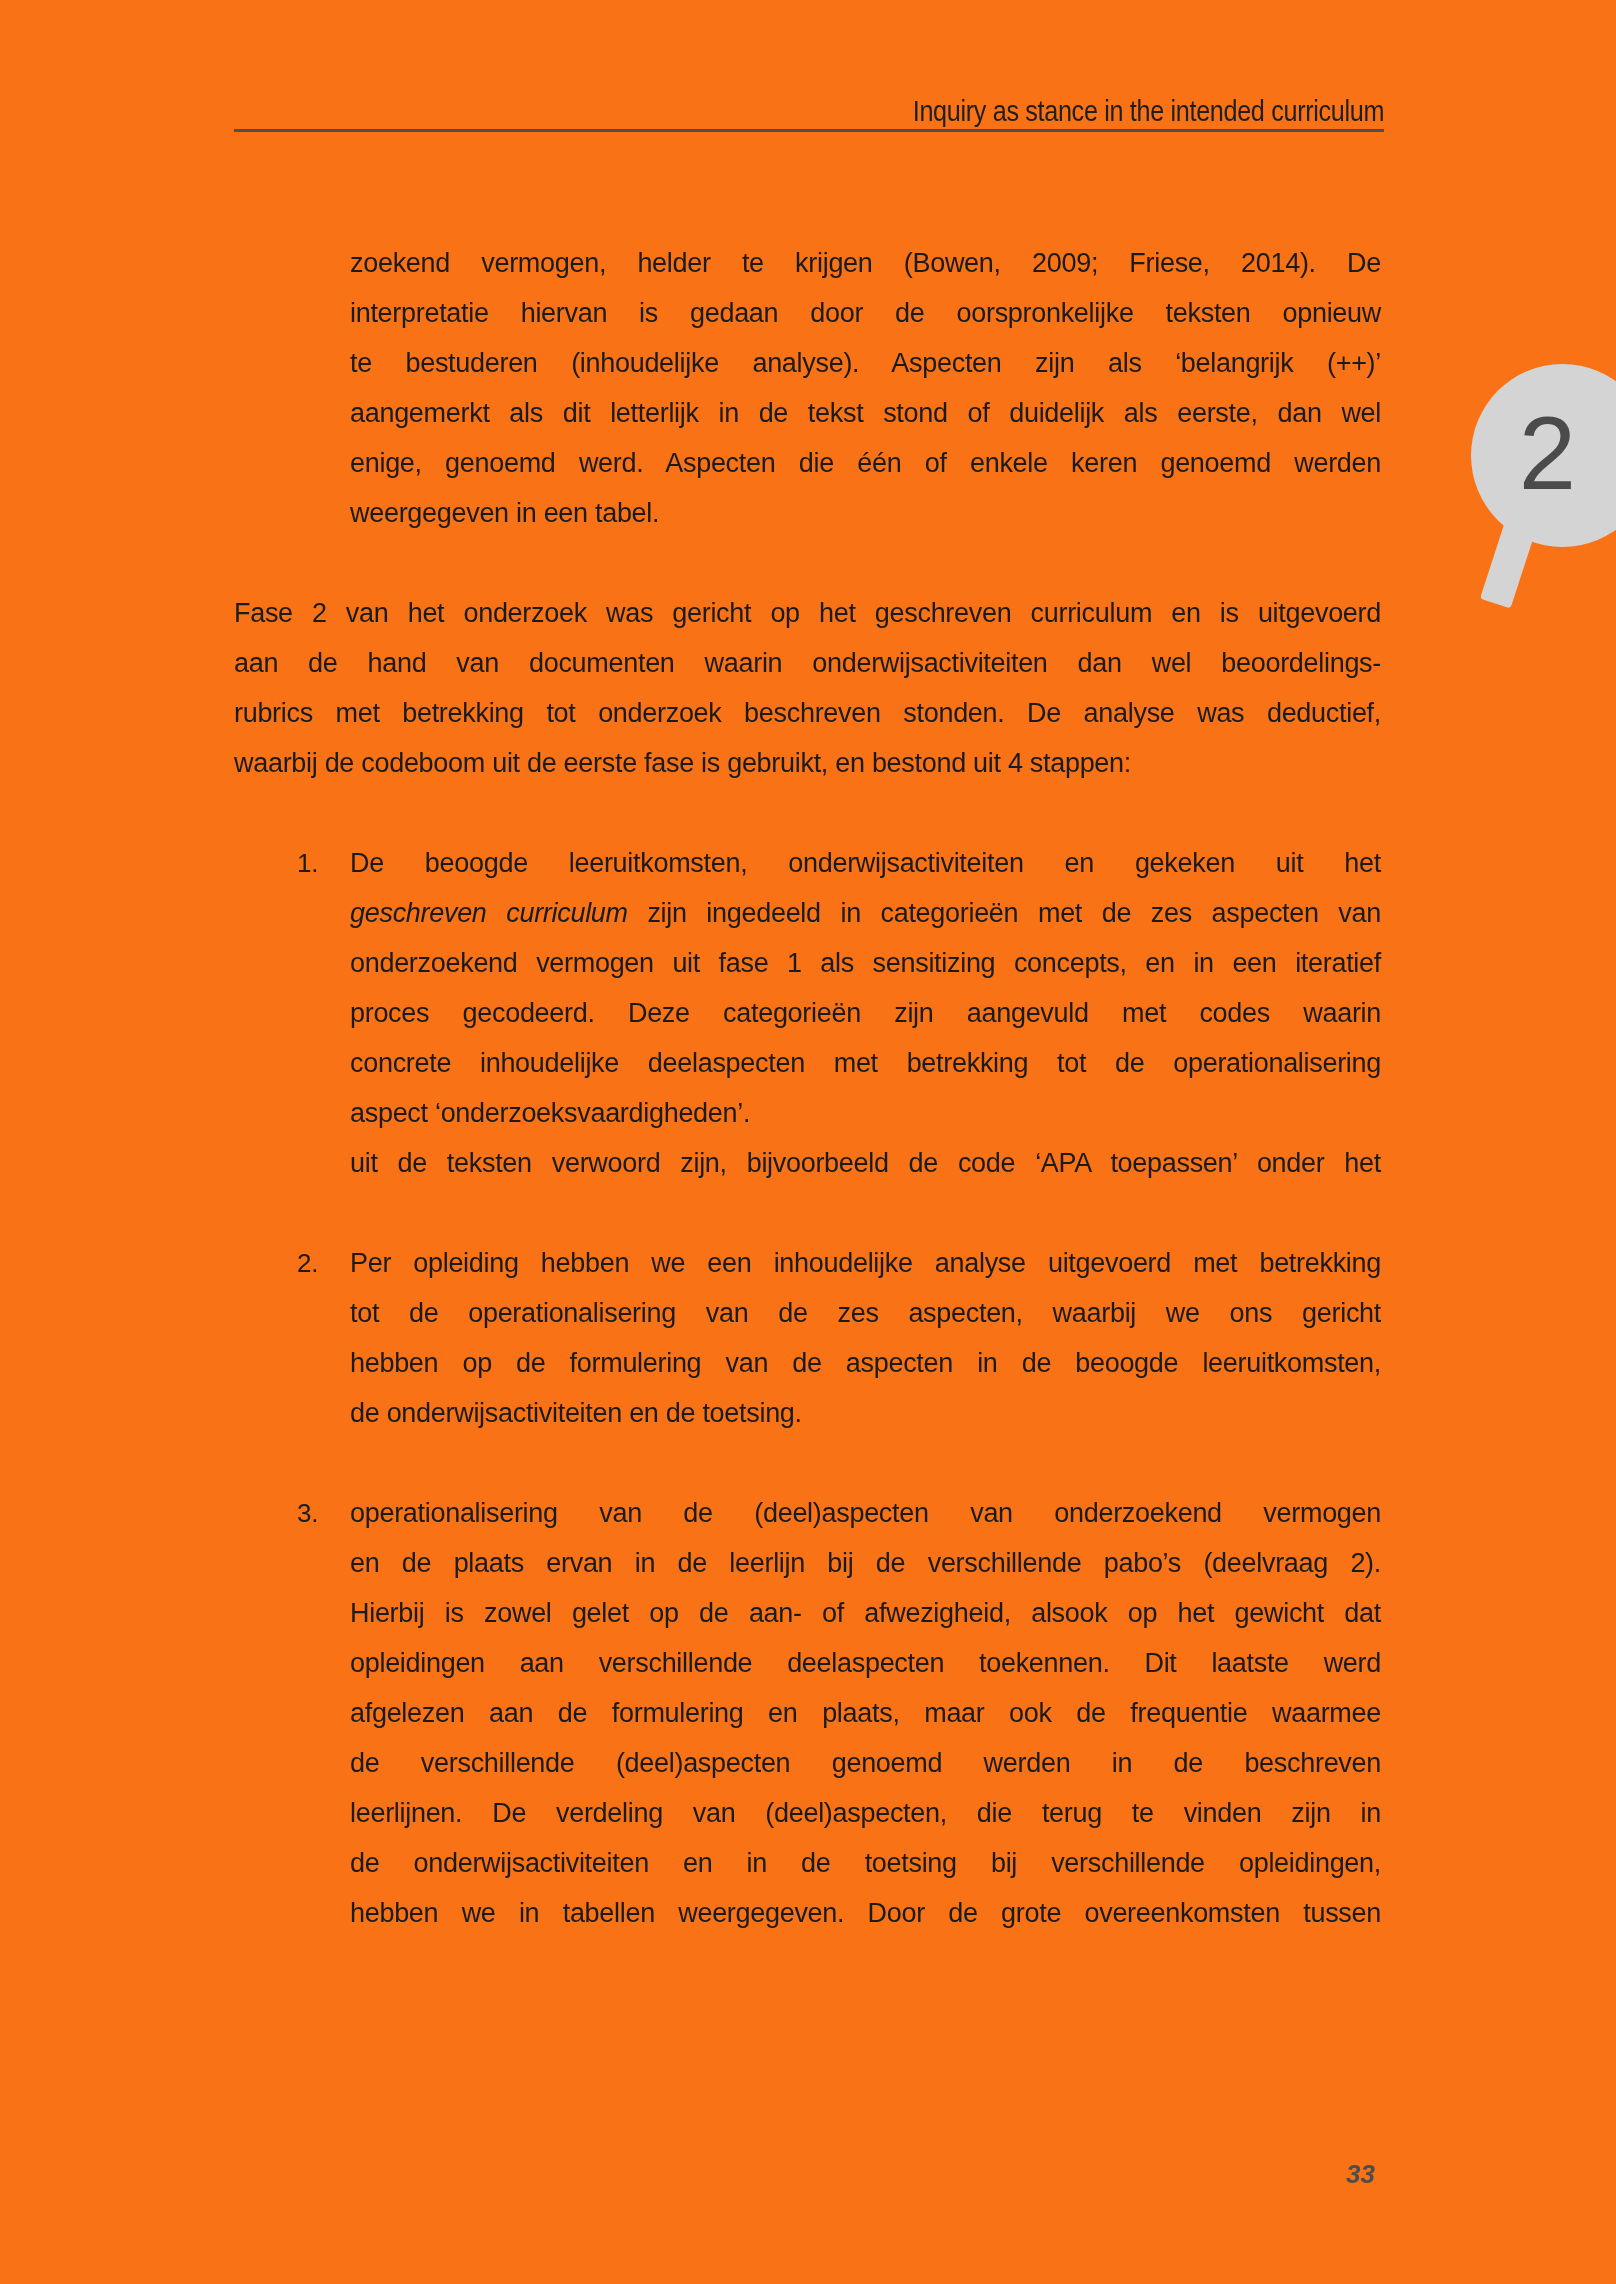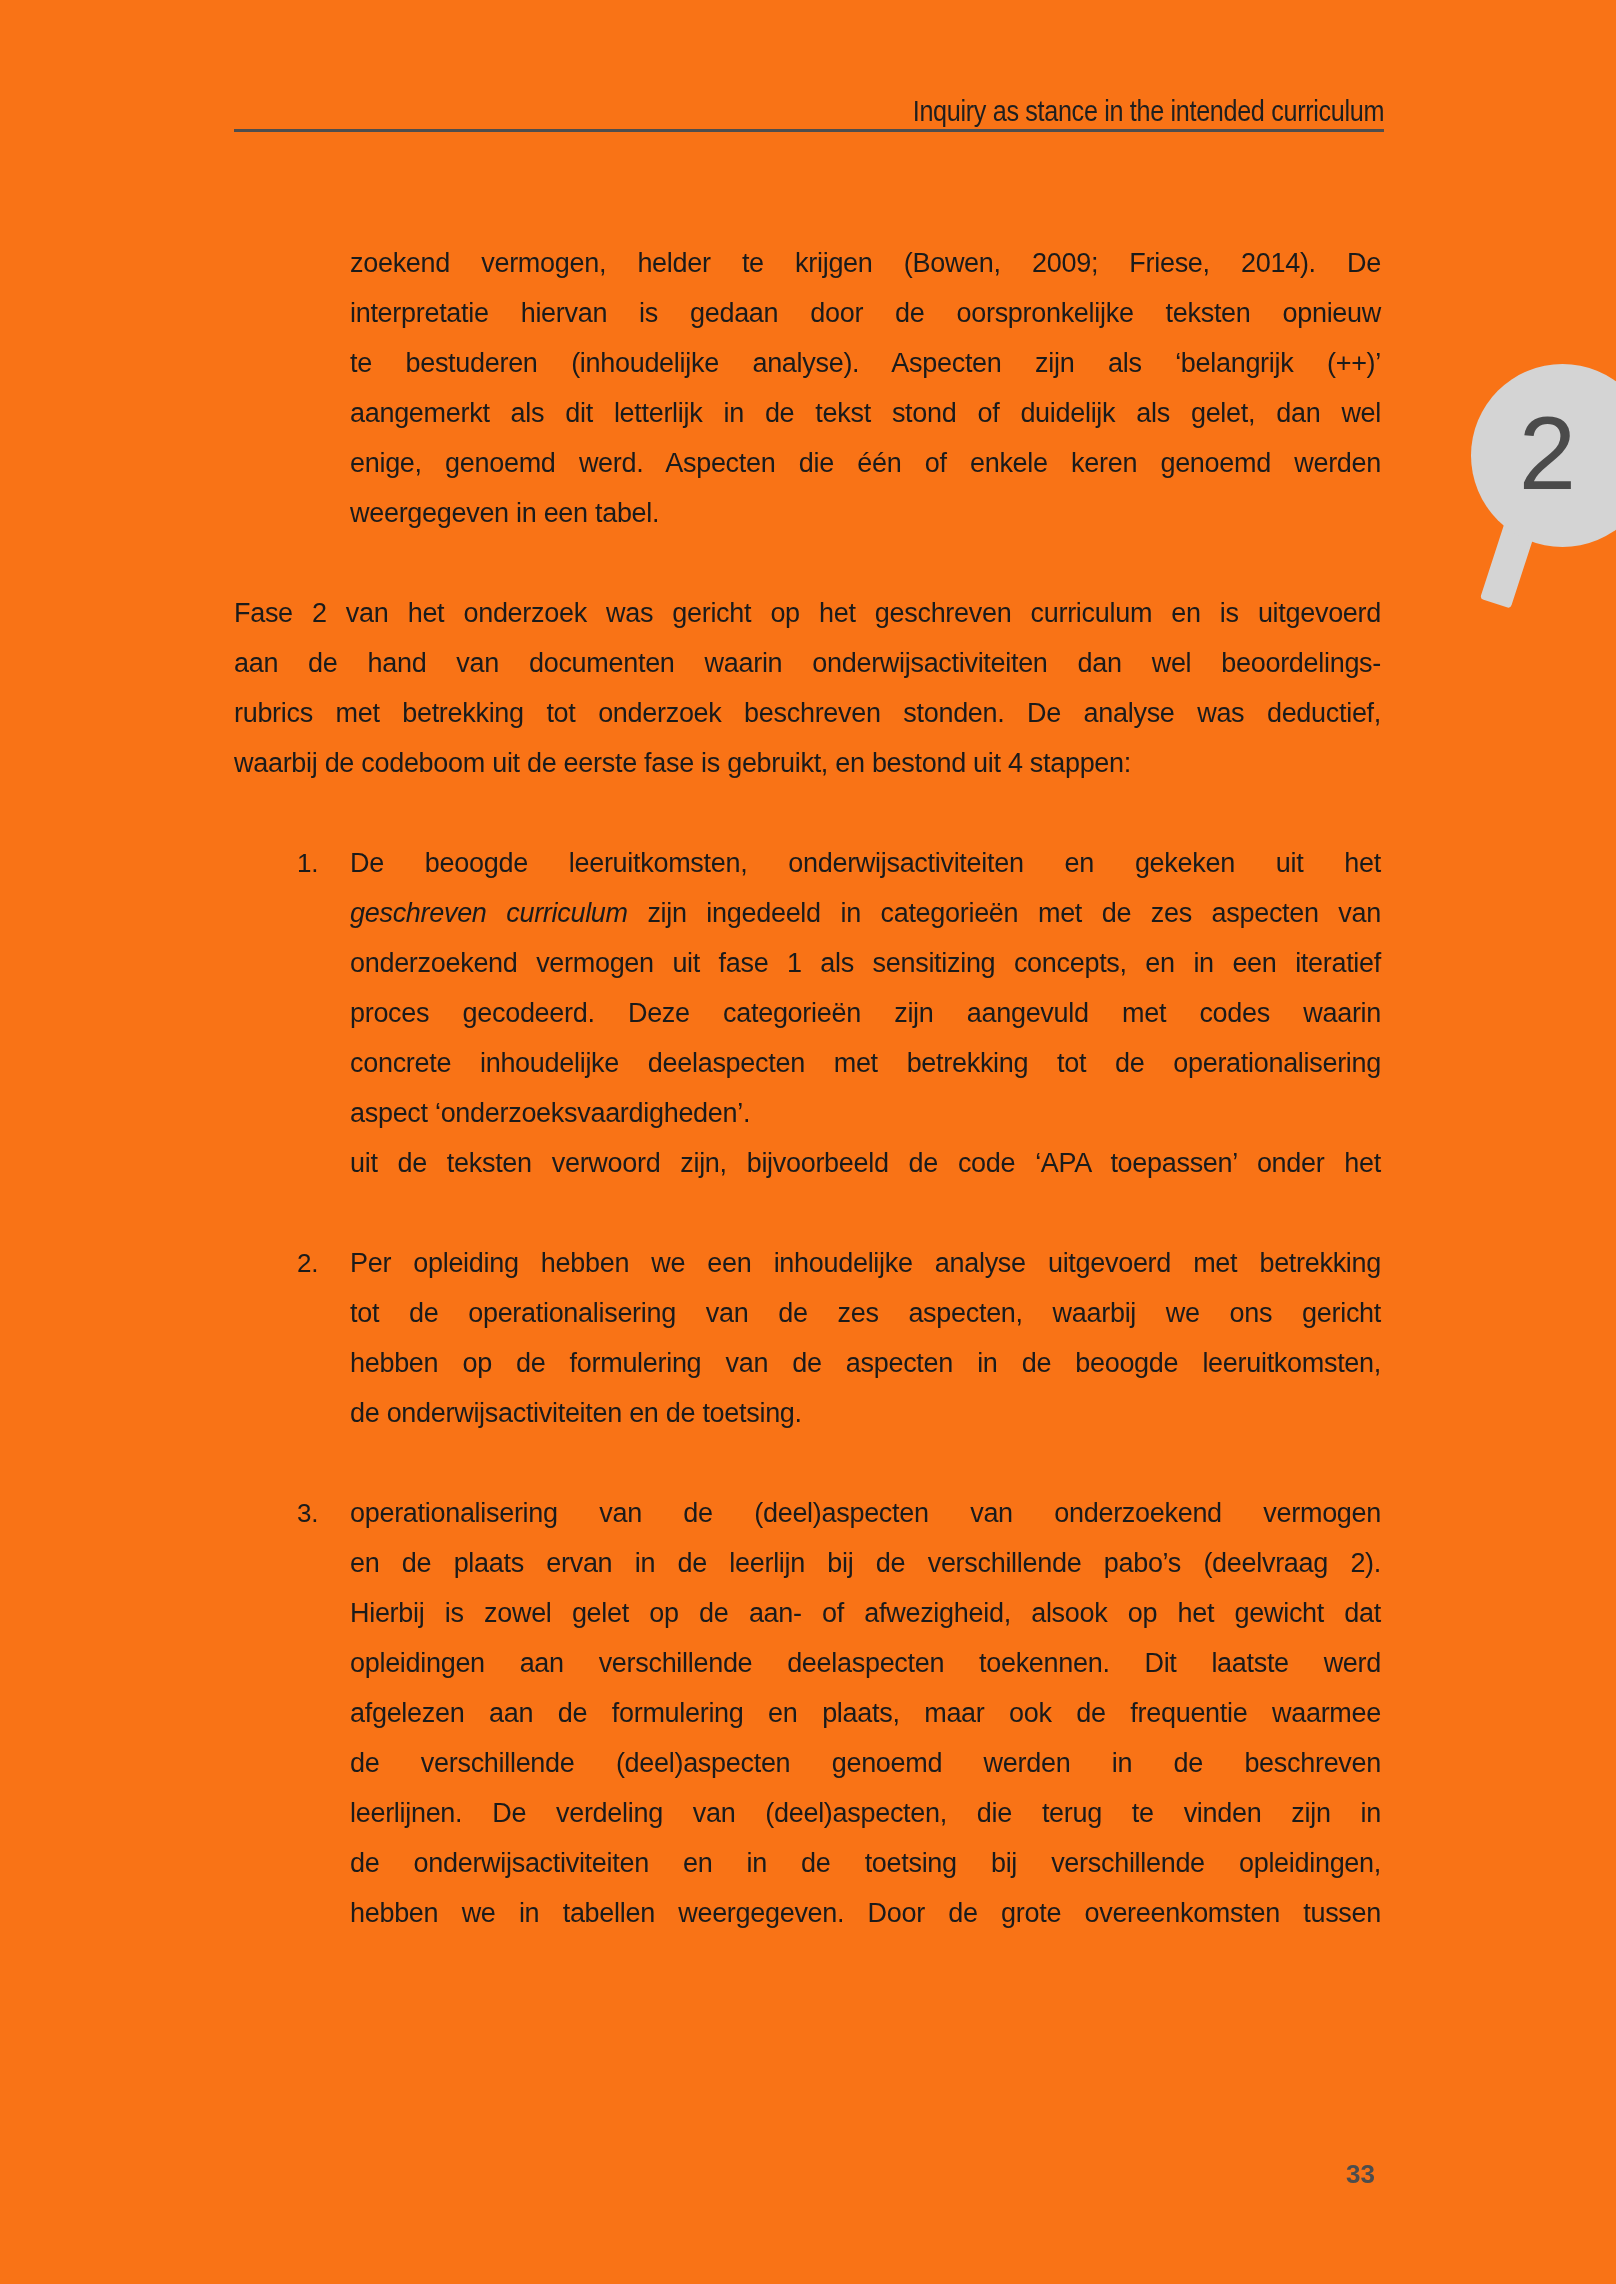--- a/index.html
+++ b/index.html
@@ -83,20 +83,21 @@
   }
   .ln.ln-left { text-align-last:left; }
   .ln i { font-style:italic; }
   
   .page-number {
     position:absolute;
     left:1346px; top:2159px;
     font-size:26px;
     font-weight:bold;
     color:#4d4d4d;
+    font-style:italic;
   }
 </style>
 </head>
 <body>
 
 <div class="page">
 
   <div class="running-head">Inquiry as stance in the intended curriculum</div>
 
   <div class="head-rule"></div>
@@ -104,21 +105,21 @@
   <div class="badge-handle"></div>
   <div class="badge-circle">
     <div class="badge-number">2</div>
   </div>
 
   <div class="content">
       <div class="block indent">
         <div class="ln"><span>zoekend vermogen, helder te krijgen (Bowen, 2009; Friese, 2014). De</span></div>
         <div class="ln"><span>interpretatie hiervan is gedaan door de oorspronkelijke teksten opnieuw</span></div>
         <div class="ln"><span>te bestuderen (inhoudelijke analyse). Aspecten zijn als ‘belangrijk (++)’</span></div>
-        <div class="ln"><span>aangemerkt als dit letterlijk in de tekst stond of duidelijk als gelet, dan wel</span></div>
+        <div class="ln"><span>aangemerkt als dit letterlijk in de tekst stond of duidelijk als eerste, dan wel</span></div>
         <div class="ln"><span>enige, genoemd werd. Aspecten die één of enkele keren genoemd werden</span></div>
         <div class="ln ln-left"><span>weergegeven in een tabel.</span></div>
       </div>
       <div class="block">
         <div class="ln"><span>Fase 2 van het onderzoek was gericht op het geschreven curriculum en is uitgevoerd</span></div>
         <div class="ln"><span>aan de hand van documenten waarin onderwijsactiviteiten dan wel beoordelings-</span></div>
         <div class="ln"><span>rubrics met betrekking tot onderzoek beschreven stonden. De analyse was deductief,</span></div>
         <div class="ln ln-left"><span>waarbij de codeboom uit de eerste fase is gebruikt, en bestond uit 4 stappen:</span></div>
       </div>
       <div class="list-item block">

